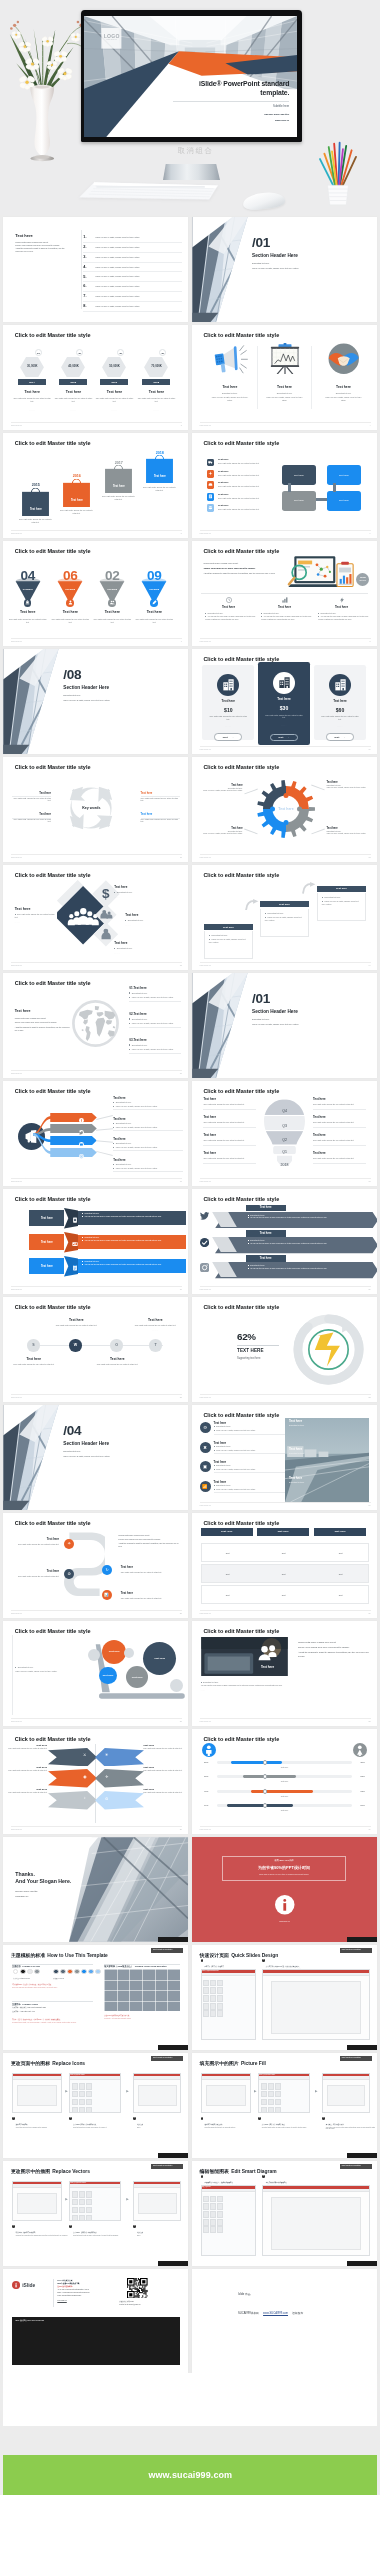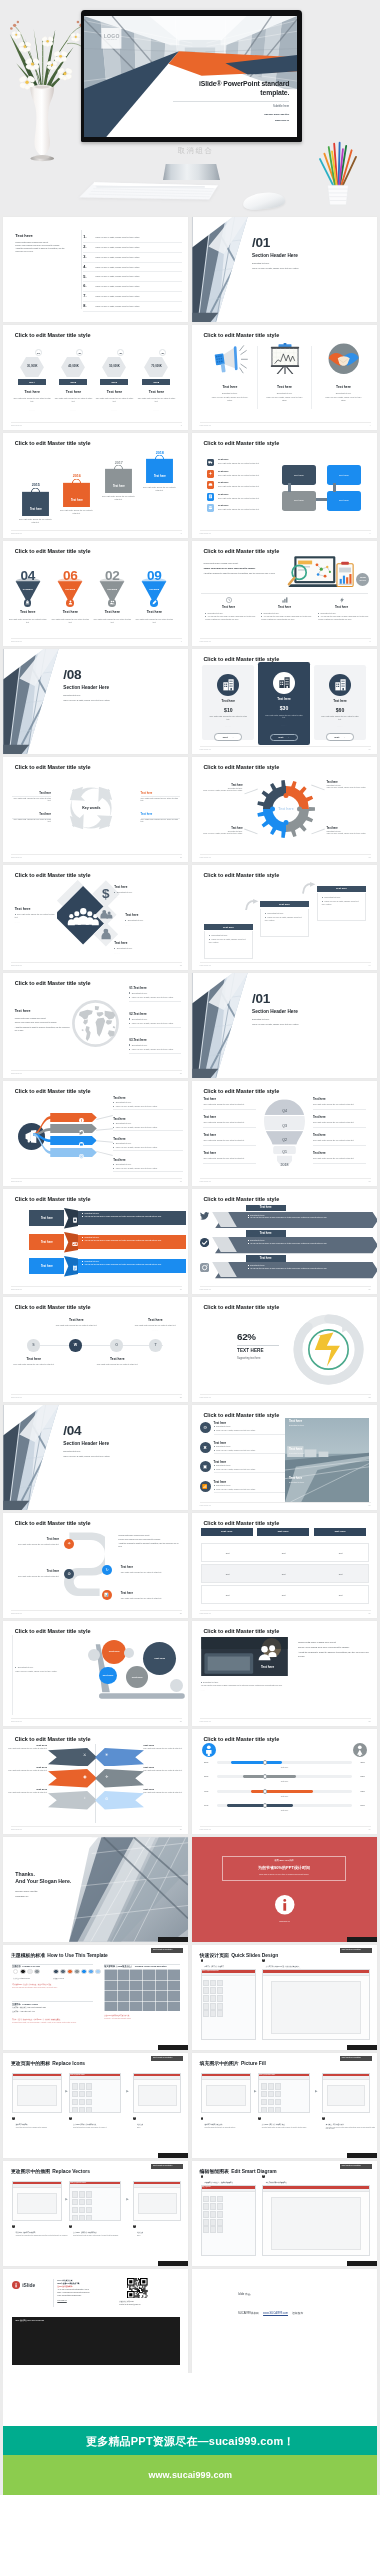--- a/index.html
+++ b/index.html
@@ -2771,21 +2771,18 @@
             <div class="cr-body"></div>
           </div>
         </div>
 <div class="slide R t-credit">
           <div class="cd-l1">Islide  作品</div>
           <div class="cd-l2"><span>SUCAI999模板网</span><span class="lk">www.SUCAI999.com</span><span>授权发布</span></div>
         </div>
 </div>
 </div>
 <div class="whiteblock"></div>
-<div class="fb fb1">
-  <div class="t">更多精品PPT资源尽在—sucai999.com！</div>
-</div>
 <div class="fb fb2">
   <div class="t">www.sucai999.com</div>
 </div>
 <div class="whitebottom"></div>
 </div>
 
 
 </body></html>

